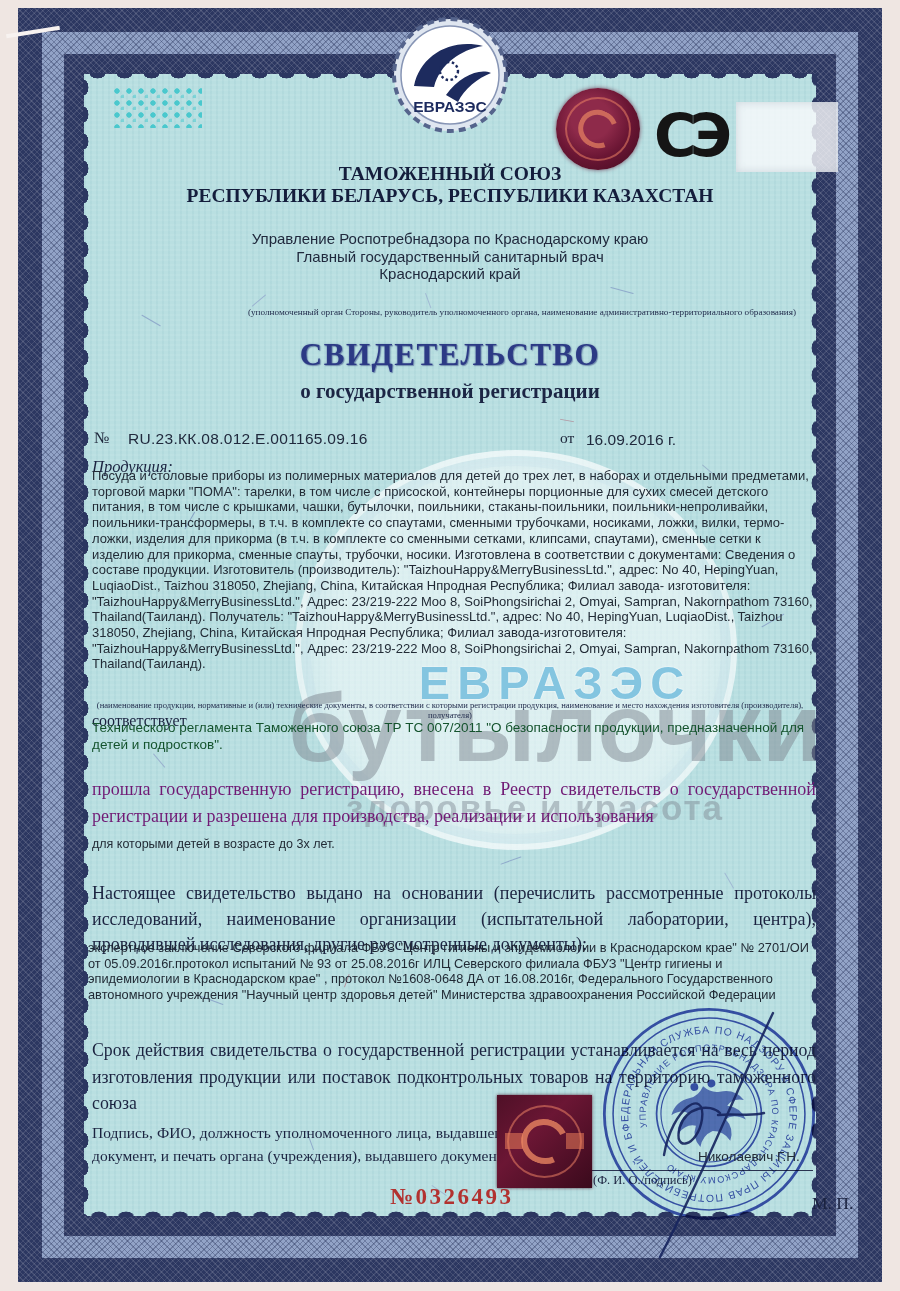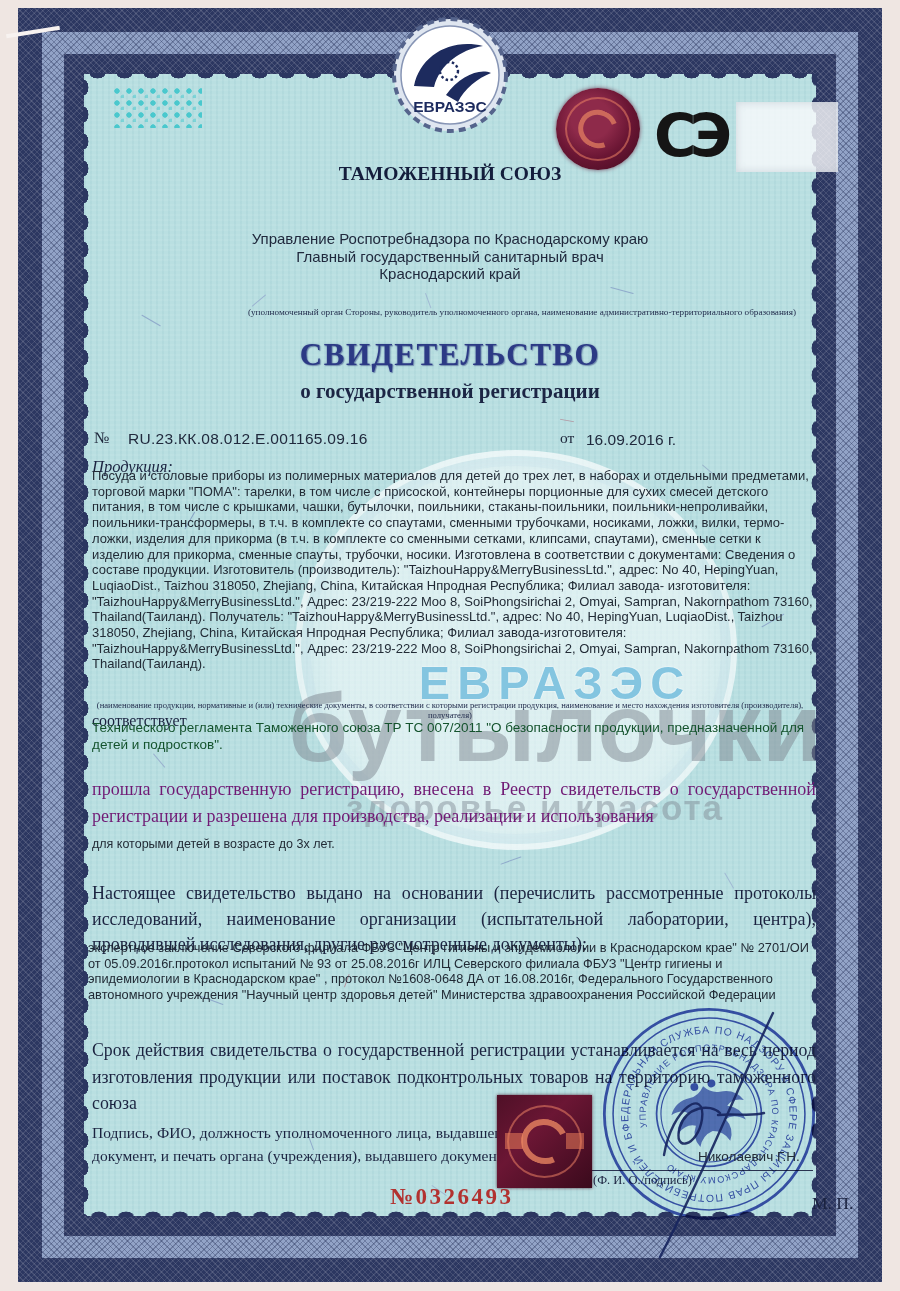--- a/index.html
+++ b/index.html
@@ -176,20 +176,21 @@
   <div class="ring"></div>
   <div class="core"></div>
 </div>
 
 <div class="abs se-logo">СЭ</div>
 
 <div class="abs white-patch"></div>
 
 <div class="abs hdr">
   <div class="l">ТАМОЖЕННЫЙ СОЮЗ</div>
+  <div class="l">РЕСПУБЛИКИ БЕЛАРУСЬ, РЕСПУБЛИКИ КАЗАХСТАН</div>
 </div>
 <div class="abs auth sans">
   <div>Управление Роспотребнадзора по Краснодарскому краю</div>
   <div>Главный государственный санитарный врач</div>
   <div>Краснодарский край</div>
 </div>
 <div class="abs hdr-note">(уполномоченный орган Стороны, руководитель уполномоченного органа, наименование административно-территориального образования)</div>
 
 <div class="abs title-main">СВИДЕТЕЛЬСТВО</div>
 <div class="abs title-sub">о государственной регистрации</div>

